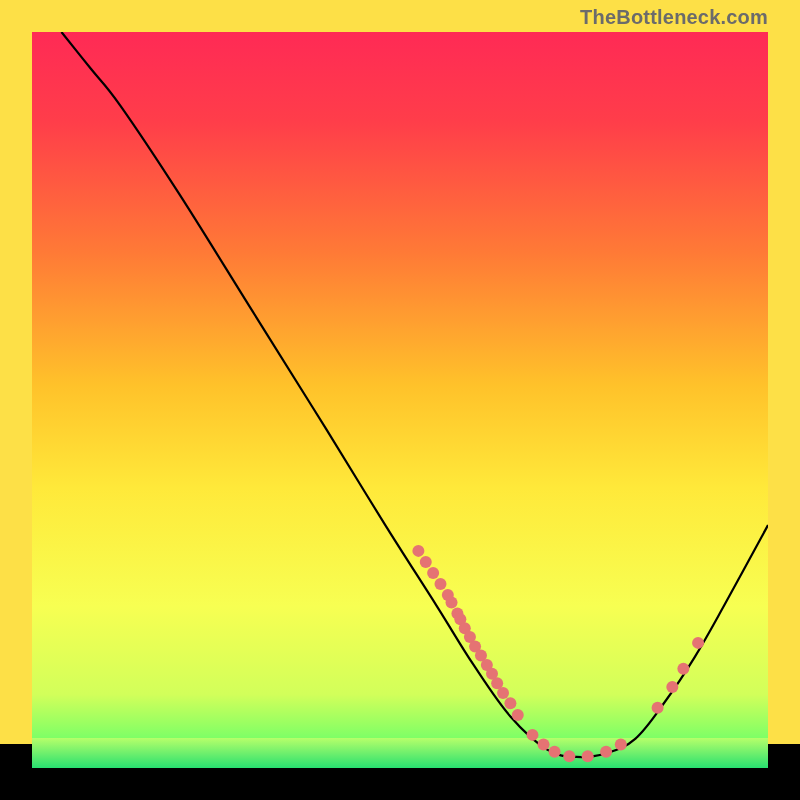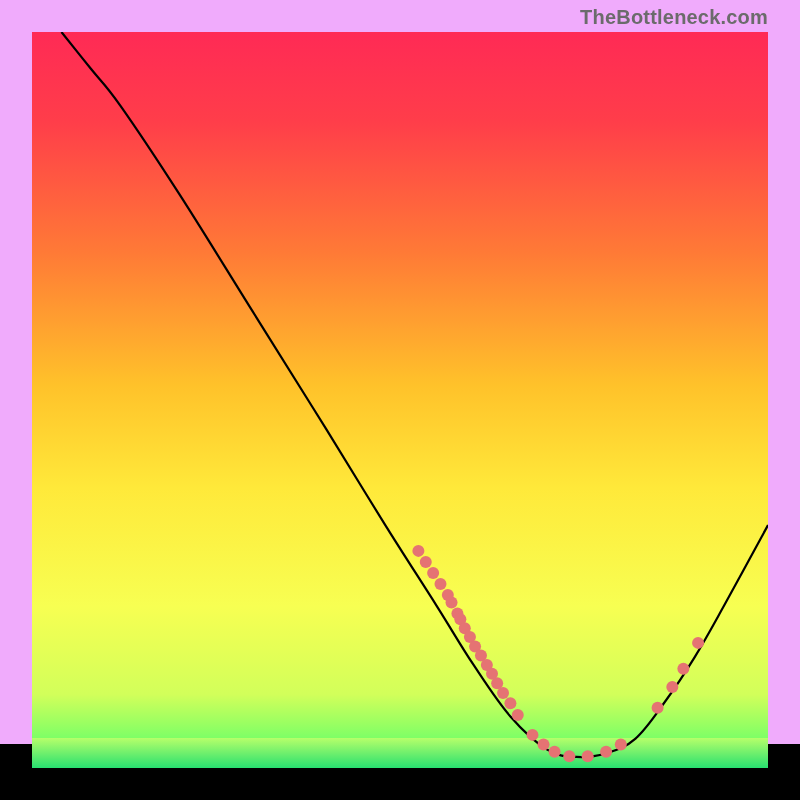--- a/index.html
+++ b/index.html
@@ -1,21 +1,21 @@
 <!DOCTYPE html>
 <html><head>
 <meta charset="utf-8">
 <style>
   * { margin: 0; padding: 0; box-sizing: border-box; }
   html, body { width: 800px; height: 800px; background: #000; overflow: hidden; }
   .frame {
     position: relative;
     width: 800px;
     height: 744px;
-    background: #f0abfc;
+    background: #fde047;
   }
   .plot-area {
     position: absolute;
     left: 32px;
     top: 32px;
     width: 736px;
     height: 736px;
   }
   .watermark {
     position: absolute;

